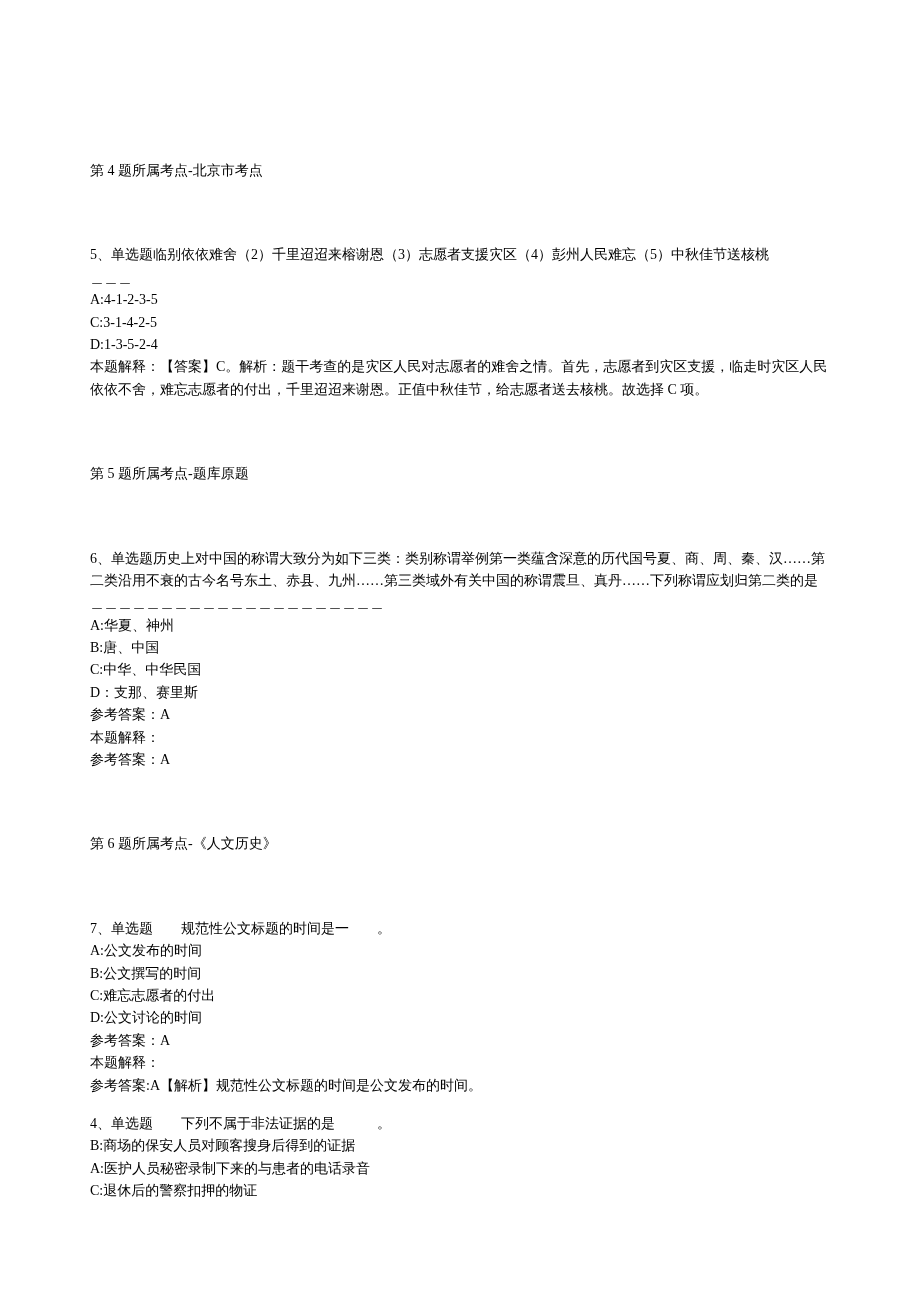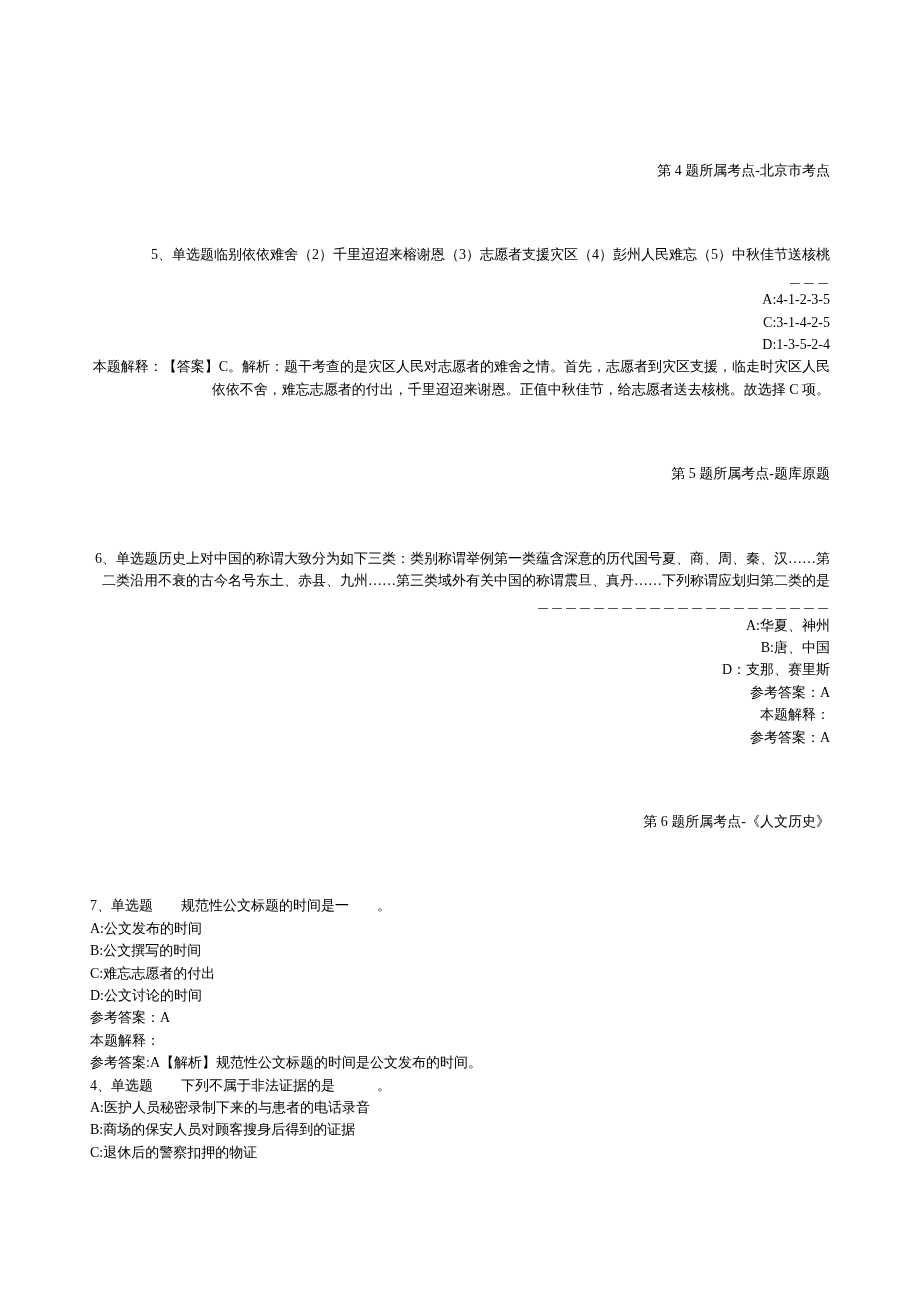--- a/index.html
+++ b/index.html
@@ -10,24 +10,24 @@
     font-size: 14px;
     color: #000000;
     line-height: 1.6;
     width: 920px;
   }
   .page {
     padding: 160px 90px 60px 90px;
   }
   .block {
     margin-bottom: 62px;
-    text-align: right;
   }
   .tight {
     margin-bottom: 0;
+    margin-top: 16px;
   }
   .line {
     white-space: normal;
   }
 </style>
 </head>
 <body>
 
 <div class="page">
 
@@ -45,20 +45,21 @@
   </div>
 
   <div class="block">
     <div class="line">第 5 题所属考点-题库原题</div>
   </div>
 
   <div class="block">
     <div class="line"><span>6、单选题历史上对中国的称谓大致分为如下三类：类别称谓举例第一类蕴含深意的历代国号夏、商、周、秦、汉……第二类沿用不衰的古今名号东土、赤县、九州……第三类域外有关中国的称谓震旦、真丹……下列称谓应划归第二类的是</span><span>＿＿＿＿＿＿＿＿＿＿＿＿＿＿＿＿＿＿＿＿＿</span></div>
     <div class="line">A:华夏、神州</div>
     <div class="line">B:唐、中国</div>
+    <div class="line">C:中华、中华民国</div>
     <div class="line">D：支那、赛里斯</div>
     <div class="line">参考答案：A</div>
     <div class="line">本题解释：</div>
     <div class="line">参考答案：A</div>
   </div>
 
   <div class="block">
     <div class="line">第 6 题所属考点-《人文历史》</div>
   </div>
 
@@ -68,18 +69,18 @@
     <div class="line">B:公文撰写的时间</div>
     <div class="line">C:难忘志愿者的付出</div>
     <div class="line">D:公文讨论的时间</div>
     <div class="line">参考答案：A</div>
     <div class="line">本题解释：</div>
     <div class="line">参考答案:A【解析】规范性公文标题的时间是公文发布的时间。</div>
   </div>
 
   <div class="tight">
     <div class="line">4、单选题　　下列不属于非法证据的是　　　。</div>
+    <div class="line">B:商场的保安人员对顾客搜身后得到的证据</div>
     <div class="line">A:医护人员秘密录制下来的与患者的电话录音</div>
-    <div class="line">B:商场的保安人员对顾客搜身后得到的证据</div>
     <div class="line">C:退休后的警察扣押的物证</div>
   </div>
 
 </div>
 
 </body></html>

